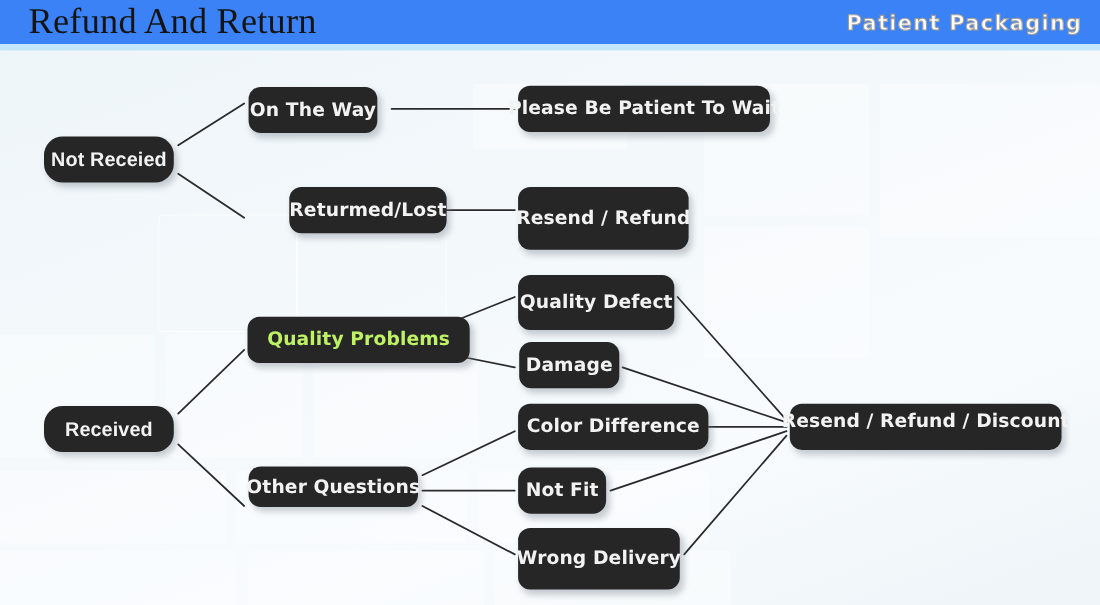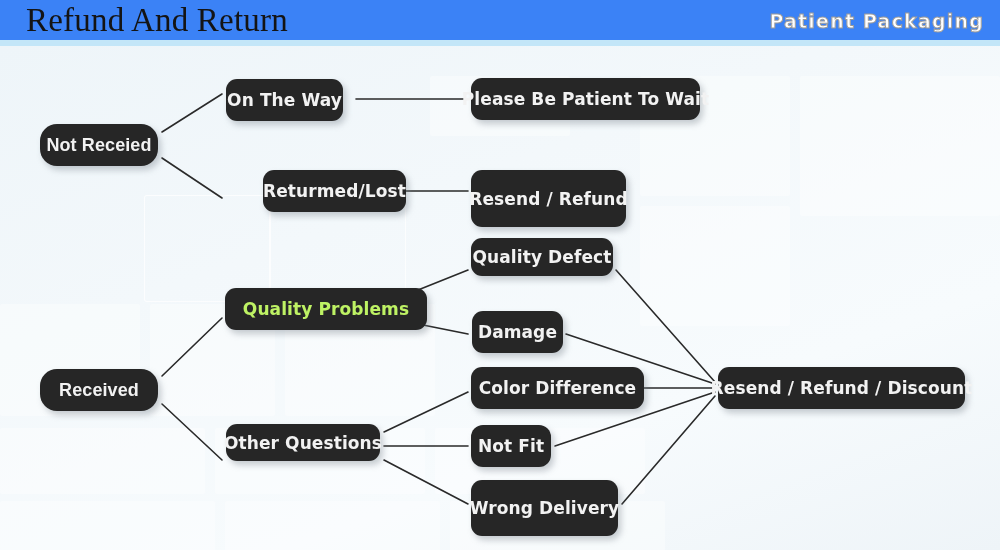--- a/index.html
+++ b/index.html
@@ -178,34 +178,34 @@
         </div>
         <div class="node plain" style="left: 40px; top: 323px; width: 118px; height: 42px; background: rgb(38, 38, 38); color: rgb(242, 242, 242);">
           <span>Received</span>
         </div>
         <div class="node" style="left: 225px; top: 242px; width: 202px; height: 42px; background: rgb(38, 38, 38); color: #bef264;">
           <span>Quality Problems</span>
         </div>
         <div class="node" style="left: 226px; top: 378px; width: 154px; height: 37px; background: rgb(38, 38, 38); color: rgb(242, 242, 242);">
           <span>Other Questions</span>
         </div>
-        <div class="node" style="left: 471px; top: 192px; width: 142px; height: 38px; background: rgb(38, 38, 38); color: rgb(242, 242, 242);">
+        <div class="node" style="left: 471px; top: 204px; width: 142px; height: 50px; background: rgb(38, 38, 38); color: rgb(242, 242, 242);">
           <span>Quality Defect</span>
         </div>
         <div class="node" style="left: 472px; top: 265px; width: 91px; height: 42px; background: rgb(38, 38, 38); color: rgb(242, 242, 242);">
           <span>Damage</span>
         </div>
         <div class="node" style="left: 471px; top: 321px; width: 173px; height: 42px; background: rgb(38, 38, 38); color: rgb(242, 242, 242);">
           <span>Color Difference</span>
         </div>
         <div class="node" style="left: 471px; top: 379px; width: 80px; height: 42px; background: rgb(38, 38, 38); color: rgb(242, 242, 242); border-radius: 12px;">
           <span>Not Fit</span>
         </div>
         <div class="node" style="left: 471px; top: 434px; width: 147px; height: 56px; background: rgb(38, 38, 38); color: rgb(242, 242, 242);">
           <span>Wrong Delivery</span>
         </div>
-        <div class="node" style="left: 718px; top: 321px; width: 247px; height: 42px; background: rgb(38, 38, 38); color: rgb(242, 242, 242);">
+        <div class="node" style="left: 718px; top: 321px; width: 247px; height: 42px; background: rgb(38, 38, 38); color: rgb(242, 242, 242); align-items: flex-end;">
           <span>Resend / Refund / Discount</span>
         </div>
       </div>
 
   </div>
 </div>
 
 </body></html>

